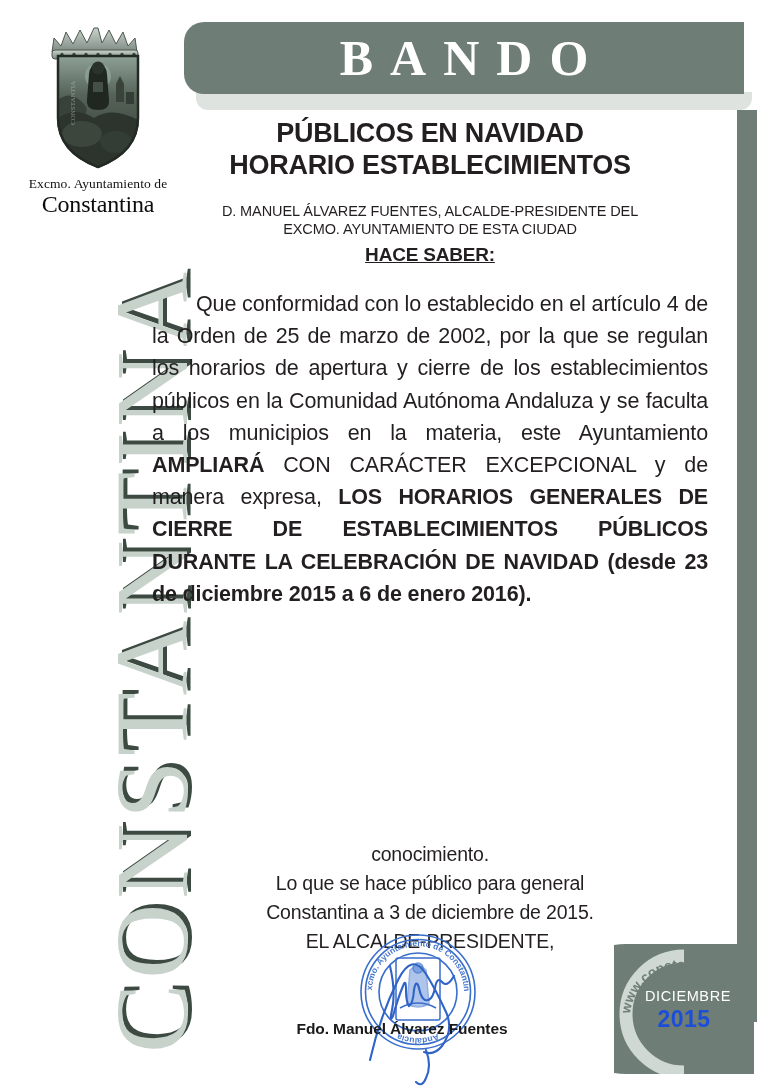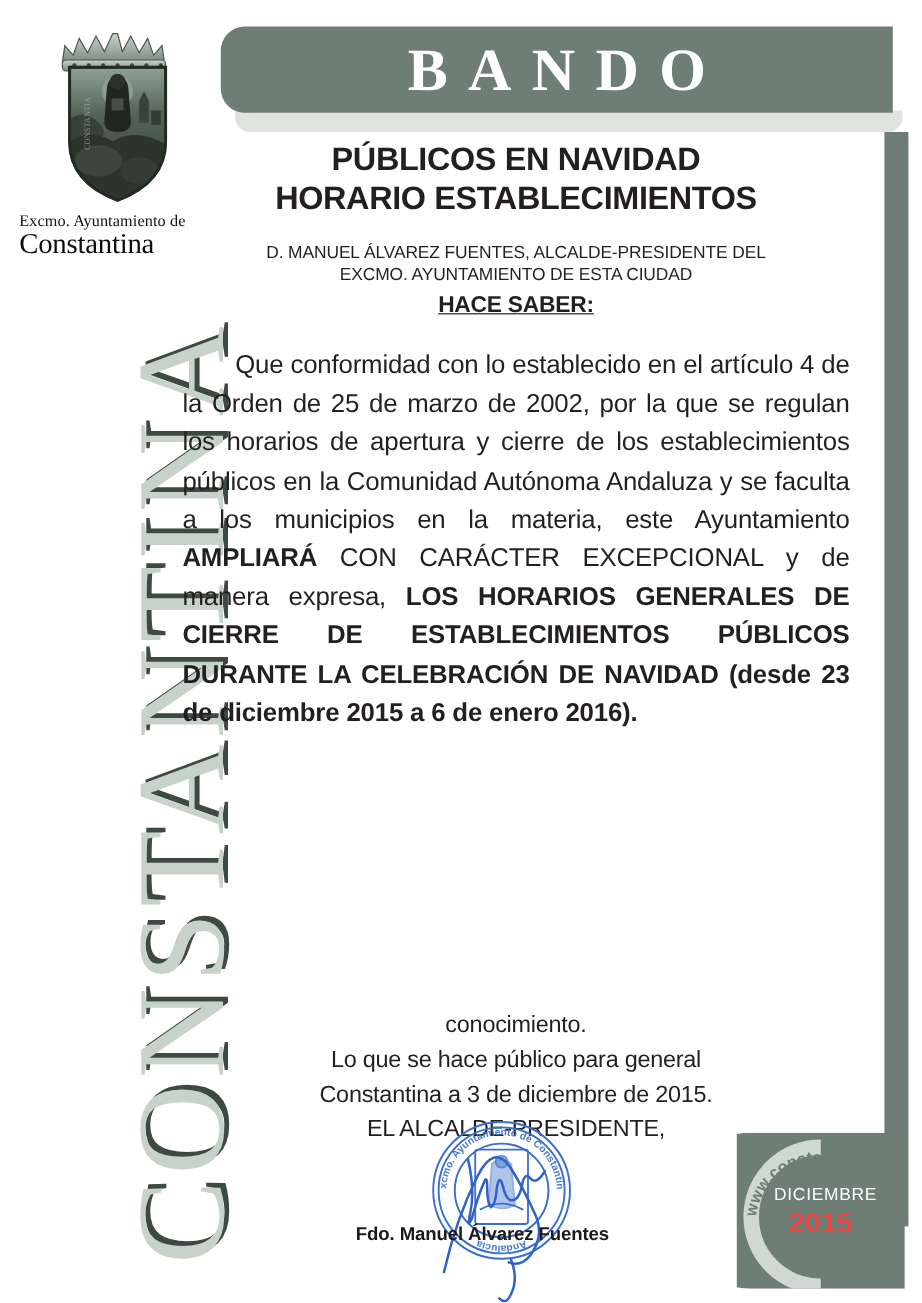--- a/index.html
+++ b/index.html
@@ -107,21 +107,21 @@
     height: 912px;
     overflow: hidden;
   }
 
   
   .crest-block {
     position: absolute;
     left: 16px;
     top: 22px;
     width: 164px;
-    text-align: left;
+    text-align: center;
   }
   .crest-svg { display: block; margin: 0 auto; }
   .crest-line1 {
     font-family: "Liberation Serif", serif;
     font-size: 13.5px;
     color: #111111;
     margin-top: 2px;
     letter-spacing: .1px;
   }
   .crest-line2 {
@@ -234,21 +234,21 @@
     color: #ffffff;
     font-size: 14.5px;
     font-weight: 400;
     letter-spacing: .6px;
   }
   .badge-year {
     position: absolute;
     left: 0; top: 62px;
     width: 140px;
     text-align: center;
-    color: #ef4444;
+    color: #1d4ed8;
     font-size: 23px;
     font-weight: 700;
     letter-spacing: .5px;
   }
 </style>
 </head>
 <body>
 
 <div class="page">
 

